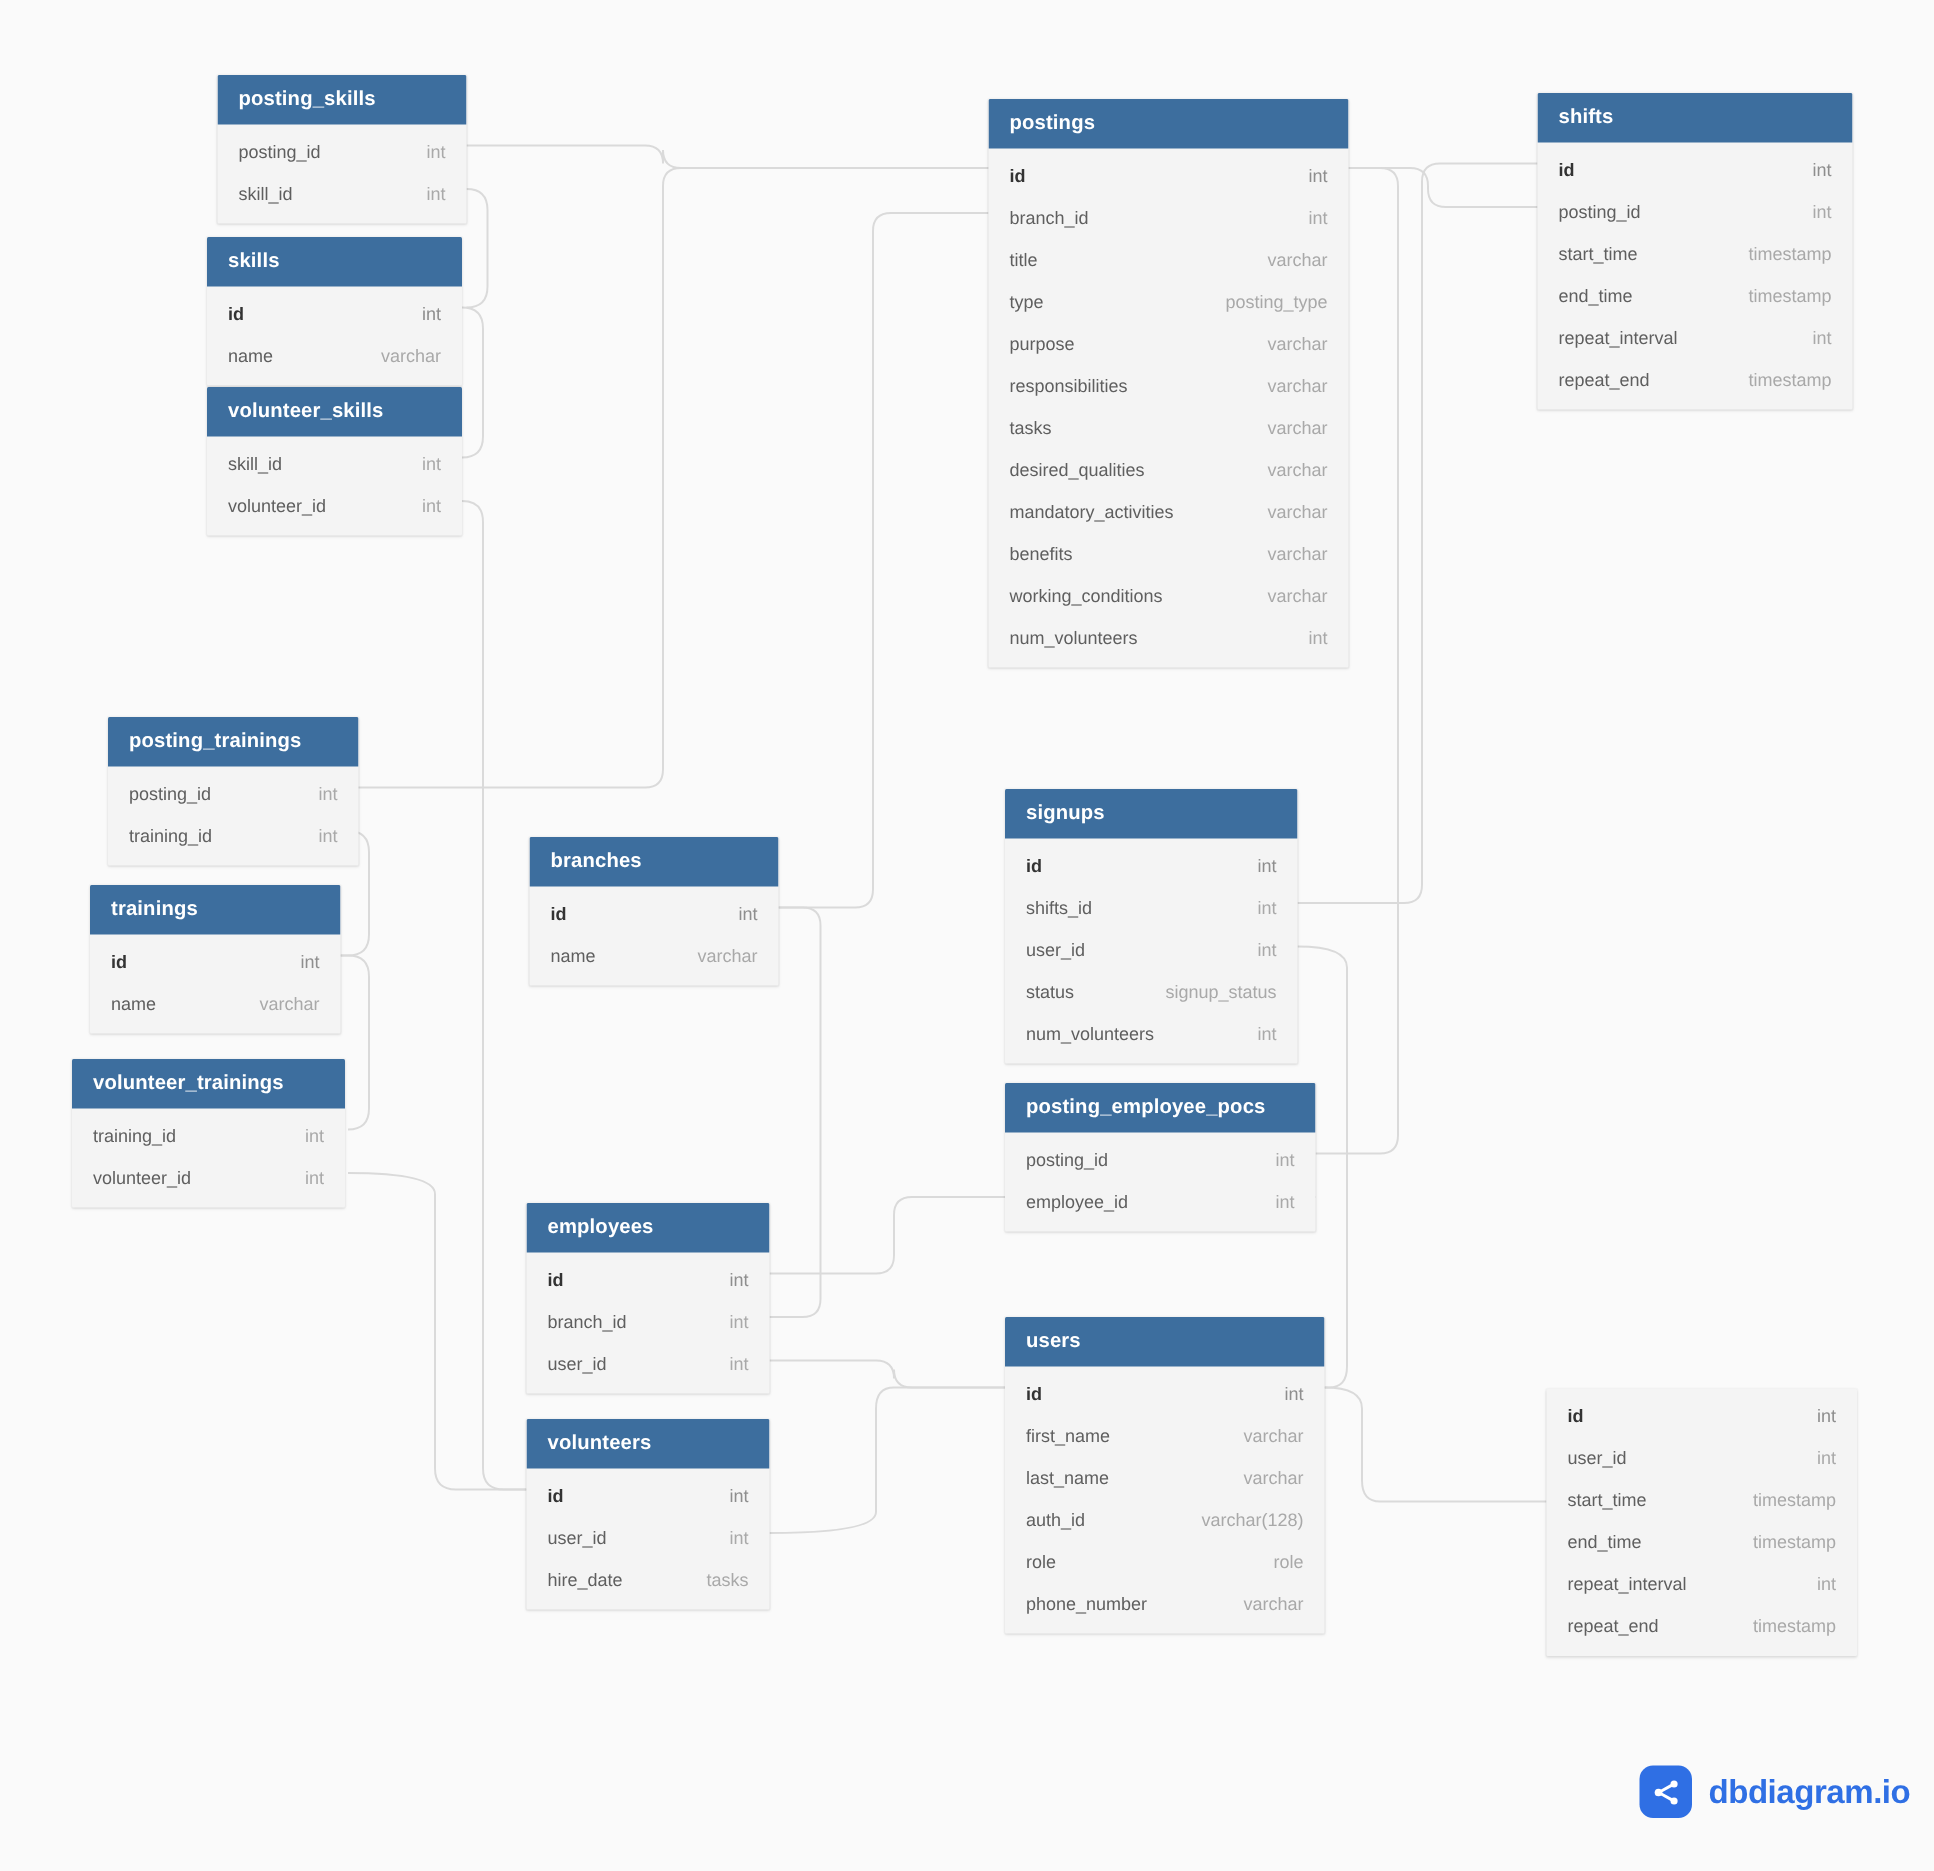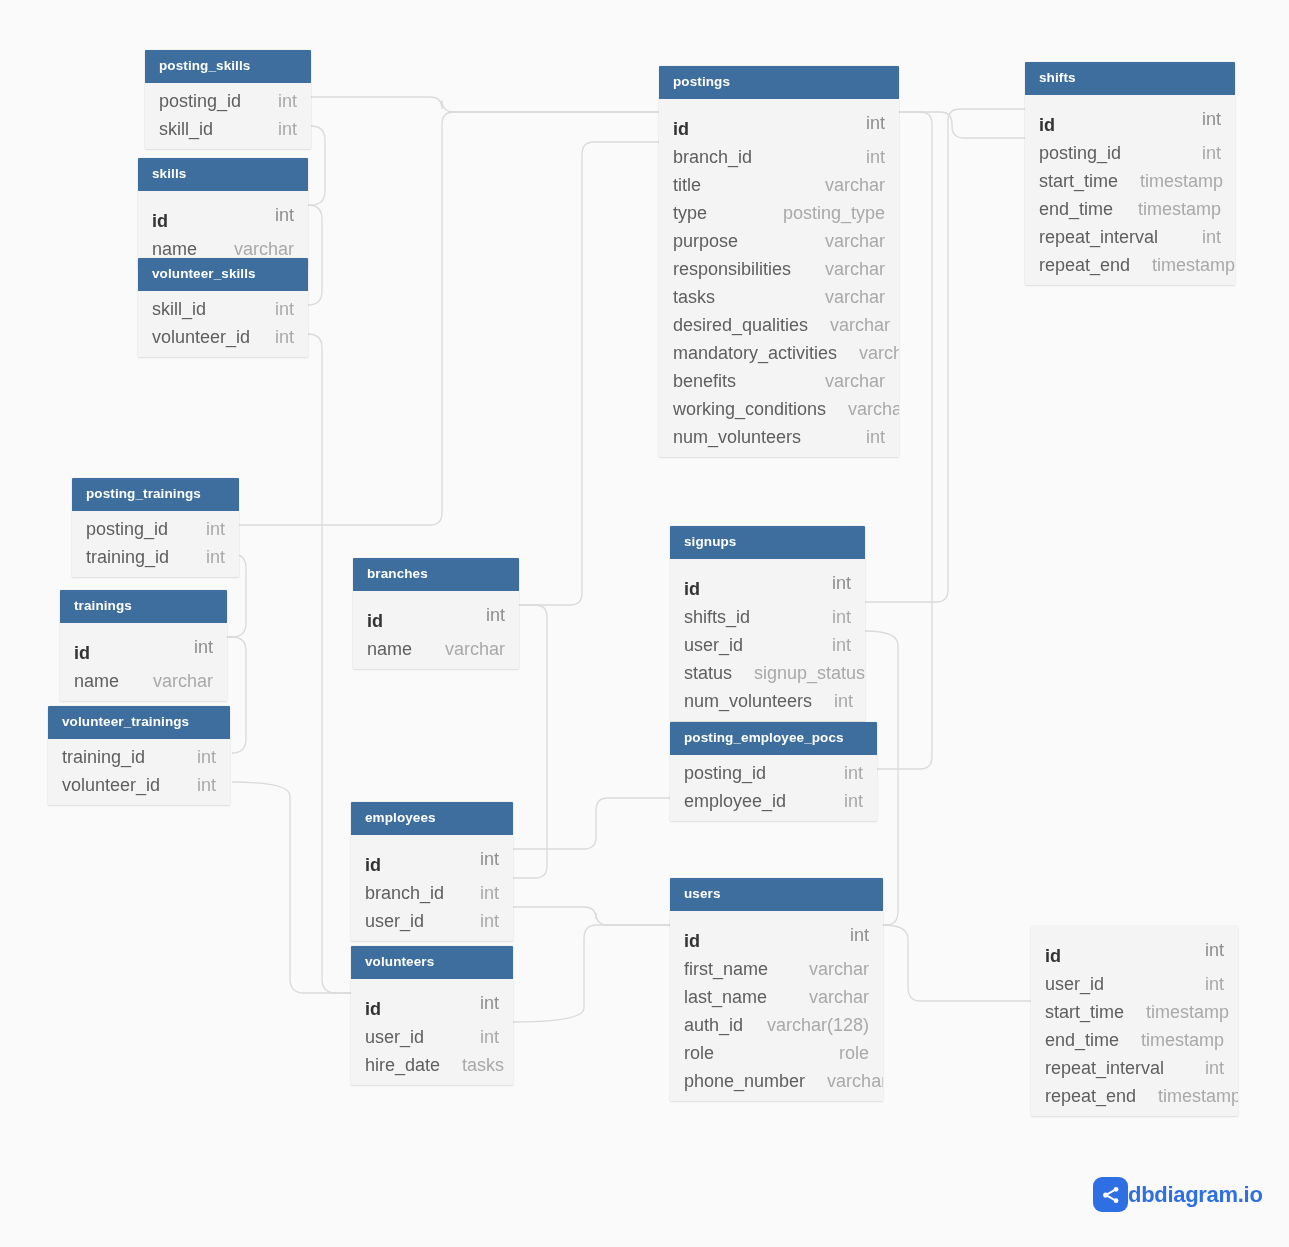--- a/index.html
+++ b/index.html
@@ -30,33 +30,33 @@
     padding:9px 14px 10px 14px;
     line-height:14px;
     white-space:nowrap;
   }
   .tbl-body{padding:4px 0 6px 0;}
   .fld{
     display:flex;
     justify-content:space-between;
     align-items:center;
     padding:6.5px 14px 6.5px 14px;
-    font-size:18px;
+    font-size:12px;
     line-height:15px;
     white-space:nowrap;
   }
   .fld .fn{color:#5f5f5f;}
   .fld .ft{color:#a9a9a9;padding-left:22px;}
-  .fld.pk .fn{color:#333333;font-weight:bold;margin-top:12px;}
+  .fld.pk .fn{color:#333333;font-weight:bold;}
   .fld.pk .ft{color:#8e8e8e;}
 
   
   #brand{
     position:absolute;left:1093px;top:1177px;
-    display:flex;align-items:center;
+    display:flex;align-items:center;gap:11px;
   }
   #brand .mark{
     width:35px;height:35px;border-radius:9px;
     background:#2f6fe4;
     display:flex;align-items:center;justify-content:center;
   }
   #brand .btxt{
     color:#2f6fe4;font-size:22px;font-weight:bold;letter-spacing:-.3px;
   }
 </style>

